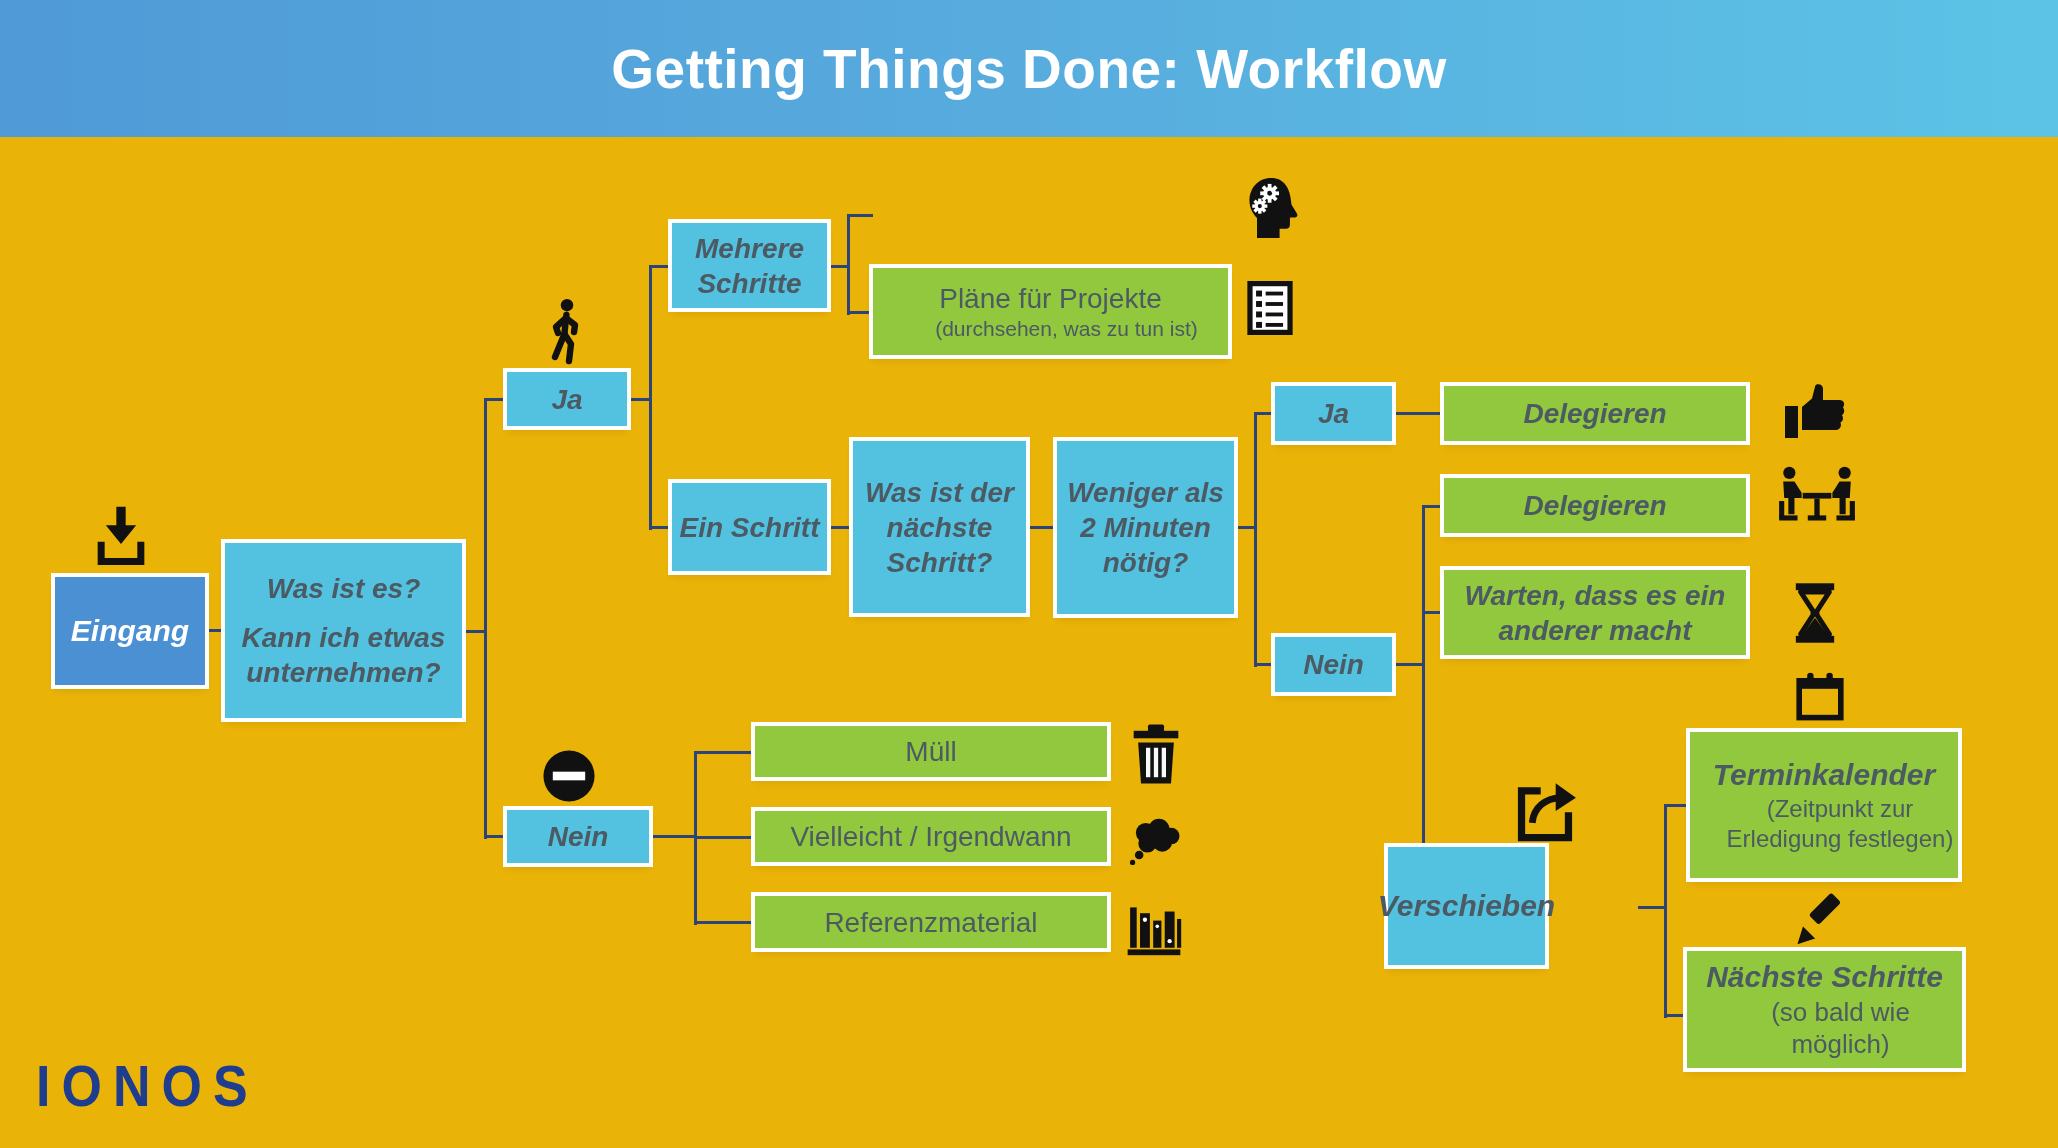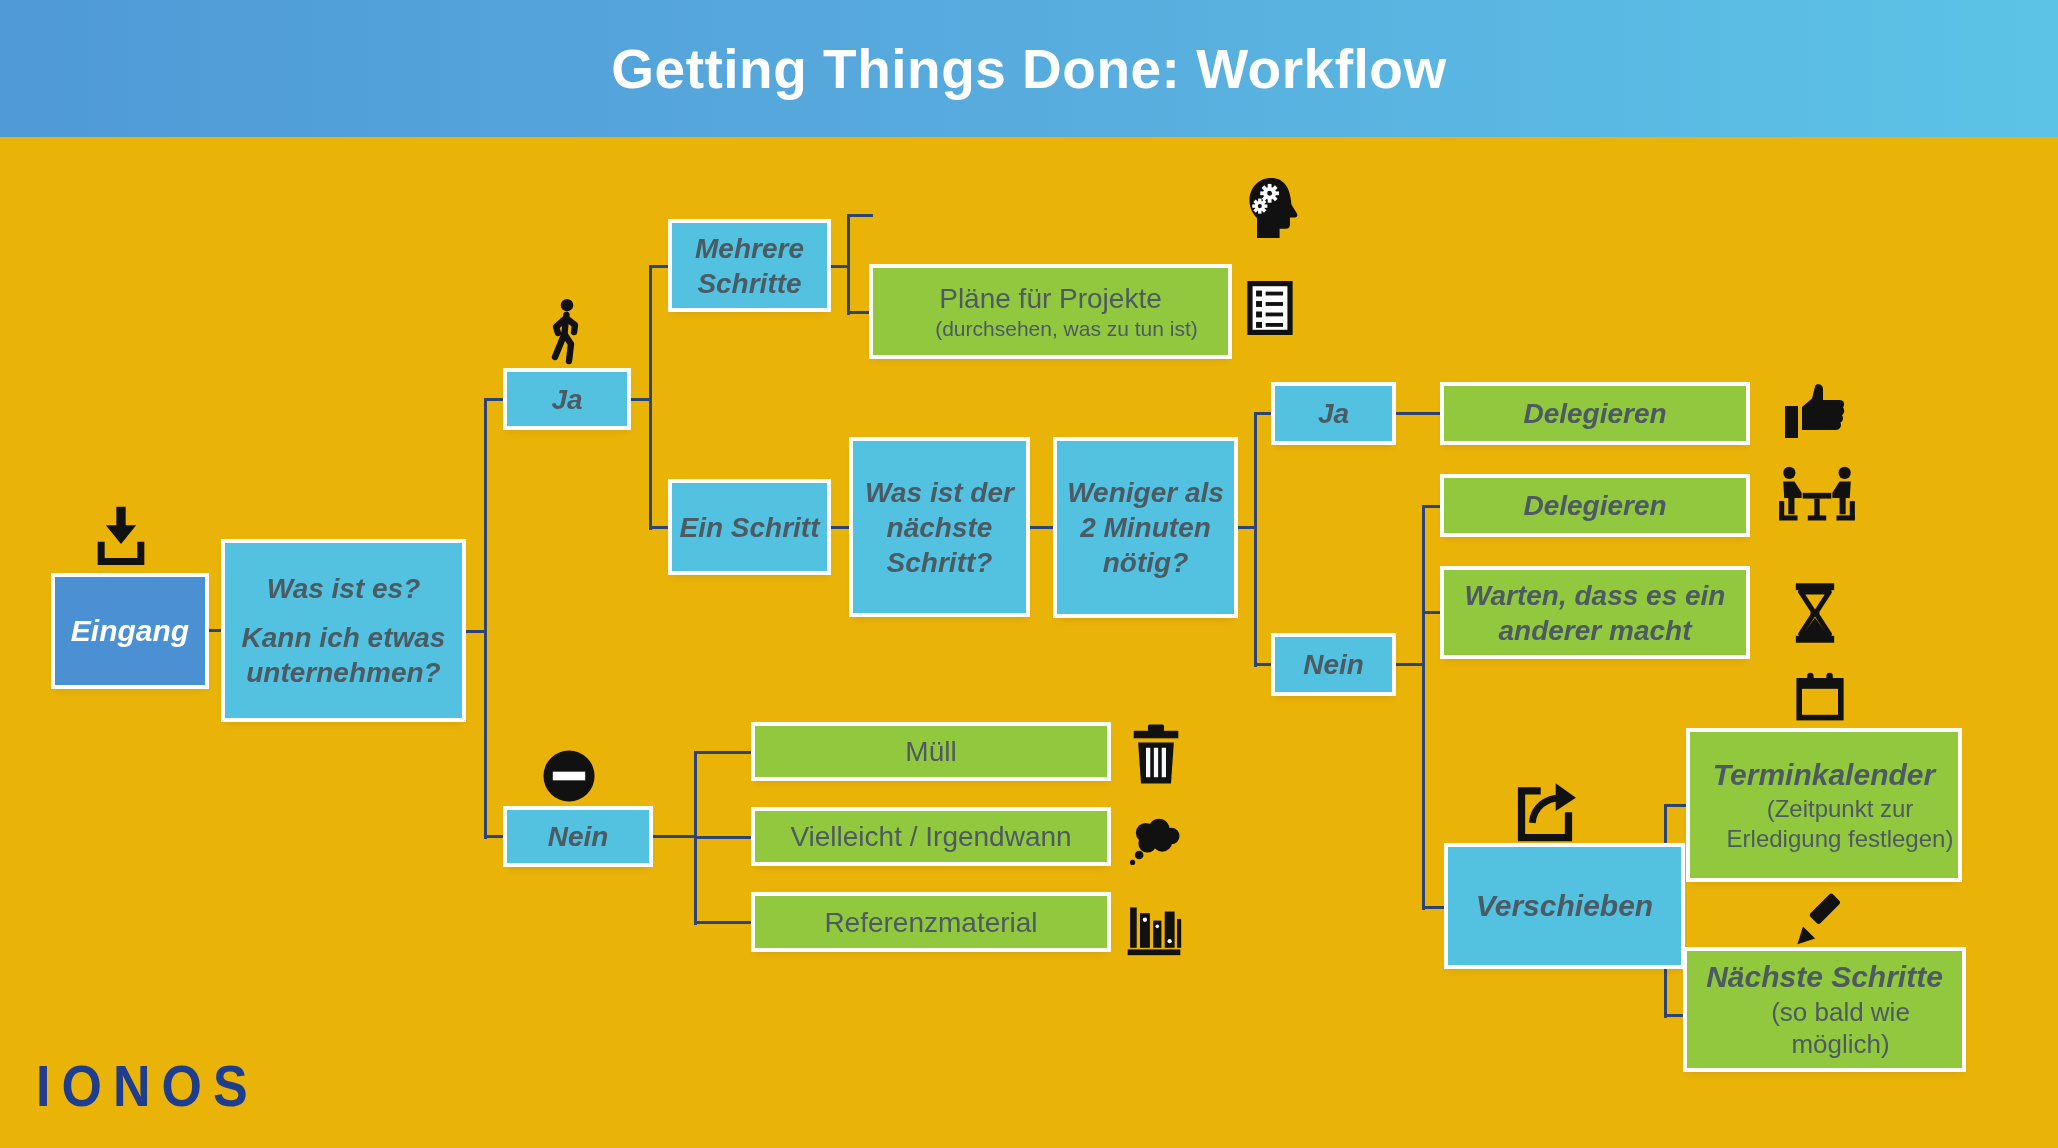--- a/index.html
+++ b/index.html
@@ -138,21 +138,21 @@
 
   <div class="box green bold fs28" style="left:1444px;top:570px;width:302px;height:85px">
     <div>Warten, dass es ein anderer macht</div>
   </div>
 
   <div class="box green fs30" style="left:1690px;top:732px;width:268px;height:146px">
     <div class="bold">Terminkalender</div>
     <div class="sub" style="font-size:24px">(Zeitpunkt zur Erledigung festlegen)</div>
   </div>
 
-  <div class="box cyan bold fs30" style="left:1448px;top:847px;width:233px;height:118px">
+  <div class="box cyan bold fs30" style="left:1388px;top:847px;width:157px;height:118px">
     <div>Verschieben</div>
   </div>
 
   <div class="box green fs30" style="left:1687px;top:951px;width:275px;height:117px">
     <div class="bold">Nächste Schritte</div>
     <div class="sub" style="font-size:26px">(so bald wie möglich)</div>
   </div>
 
   <div class="box cyan bold fs28" style="left:507px;top:810px;width:142px;height:53px">
     <div>Nein</div>

